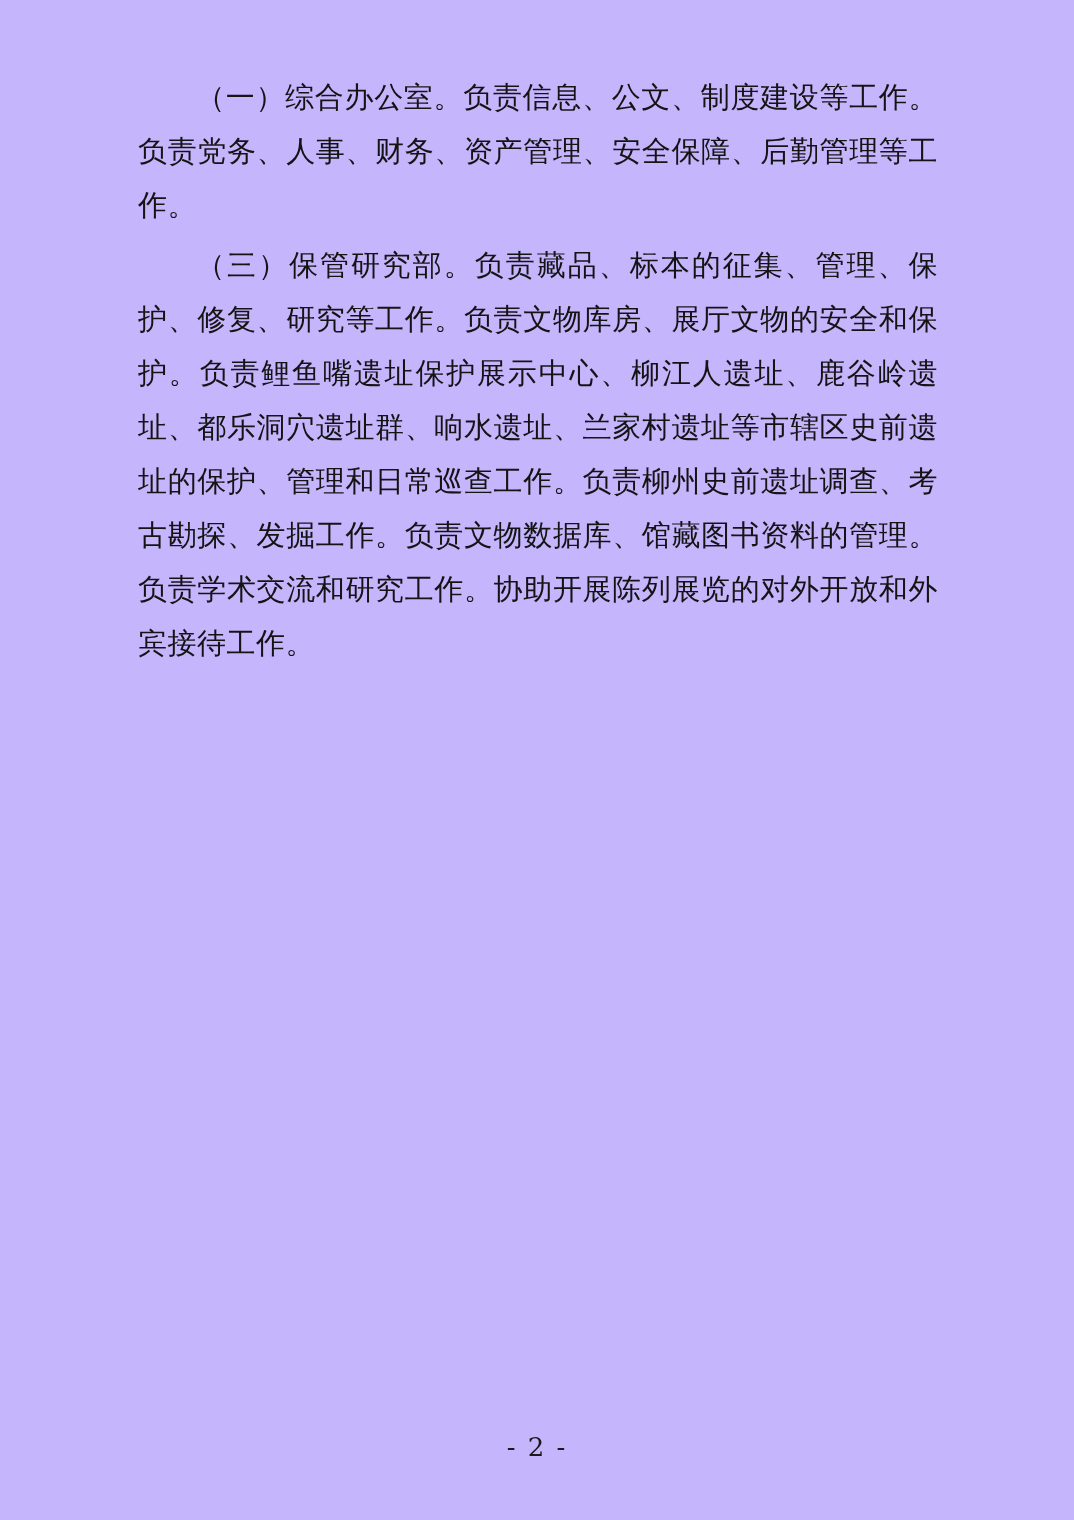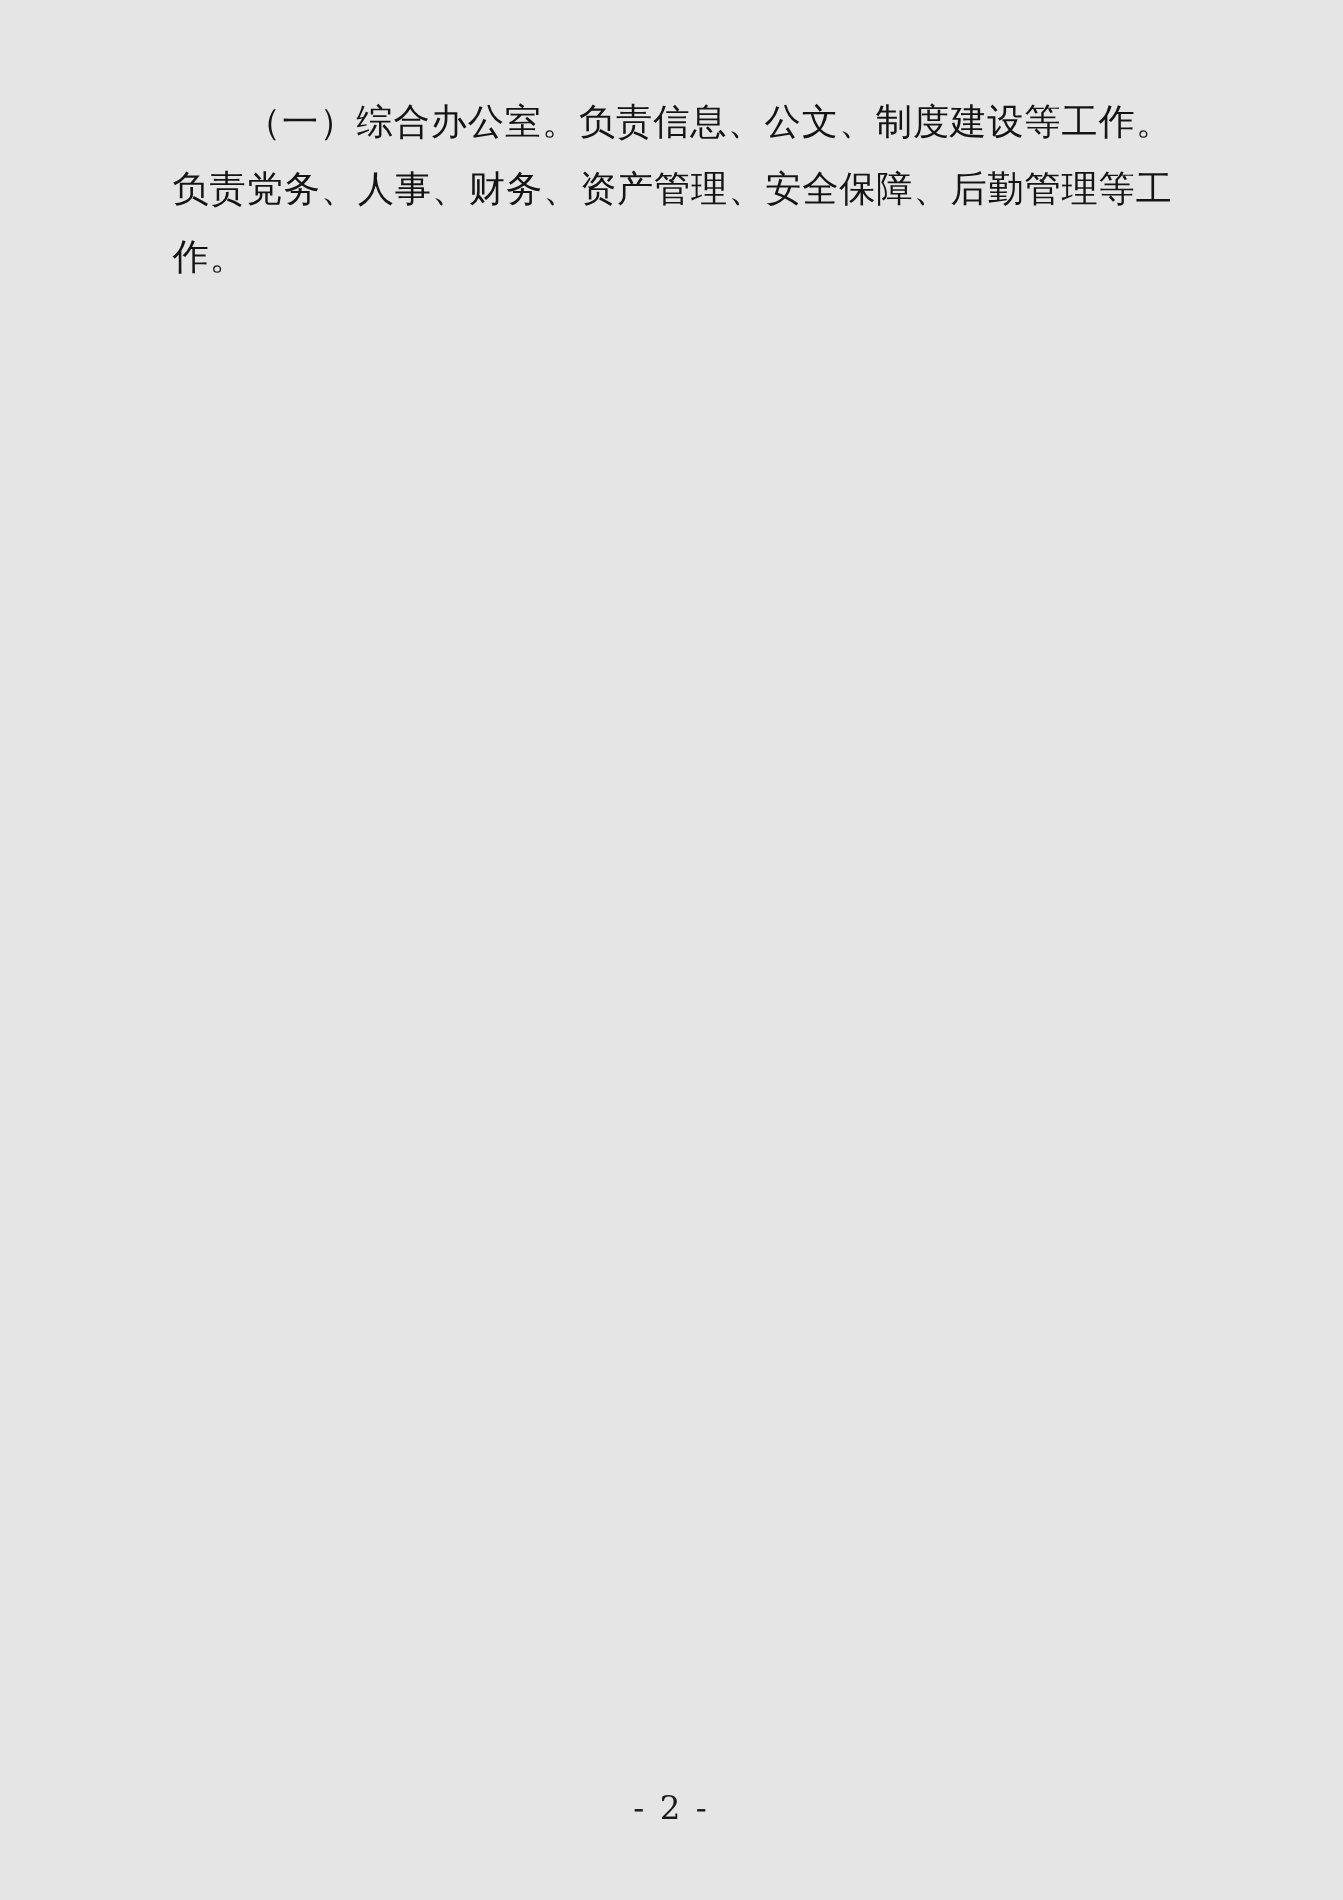--- a/index.html
+++ b/index.html
@@ -14,21 +14,21 @@
     color: #1a1a1a;
     position: relative;
     overflow: hidden;
   }
   .page {
     position: absolute;
     left: 0;
     top: 0;
     width: 1074px;
     height: 1520px;
-    background: #e5e5e5;
+    background: #c4b5fd;
   }
   .content {
     position: absolute;
     left: 138px;
     top: 70px;
     width: 800px;
   }
   .para {
     font-size: 29px;
     line-height: 54px;
@@ -52,15 +52,16 @@
     color: #1a1a1a;
     letter-spacing: 2px;
   }
 </style>
 </head>
 <body>
 
 <div class="page">
   <div class="content">
     <p class="para">（一）综合办公室。负责信息、公文、制度建设等工作。负责党务、人事、财务、资产管理、安全保障、后勤管理等工作。</p>
+    <p class="para">（三）保管研究部。负责藏品、标本的征集、管理、保护、修复、研究等工作。负责文物库房、展厅文物的安全和保护。负责鲤鱼嘴遗址保护展示中心、柳江人遗址、鹿谷岭遗址、都乐洞穴遗址群、响水遗址、兰家村遗址等市辖区史前遗址的保护、管理和日常巡查工作。负责柳州史前遗址调查、考古勘探、发掘工作。负责文物数据库、馆藏图书资料的管理。负责学术交流和研究工作。协助开展陈列展览的对外开放和外宾接待工作。</p>
   </div>
   <div class="page-number">- 2 -</div>
 </div>
 
 </body></html>

